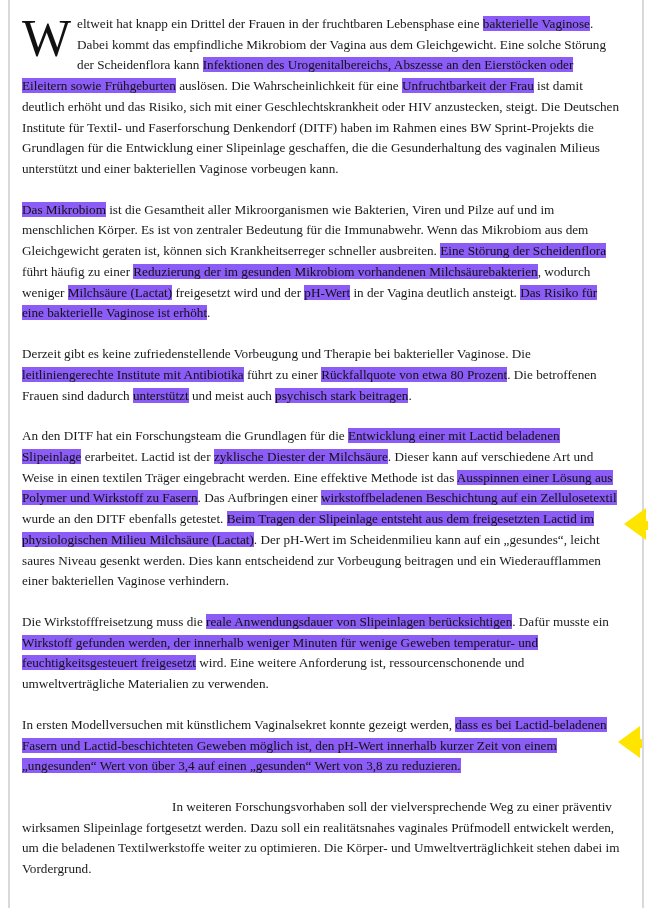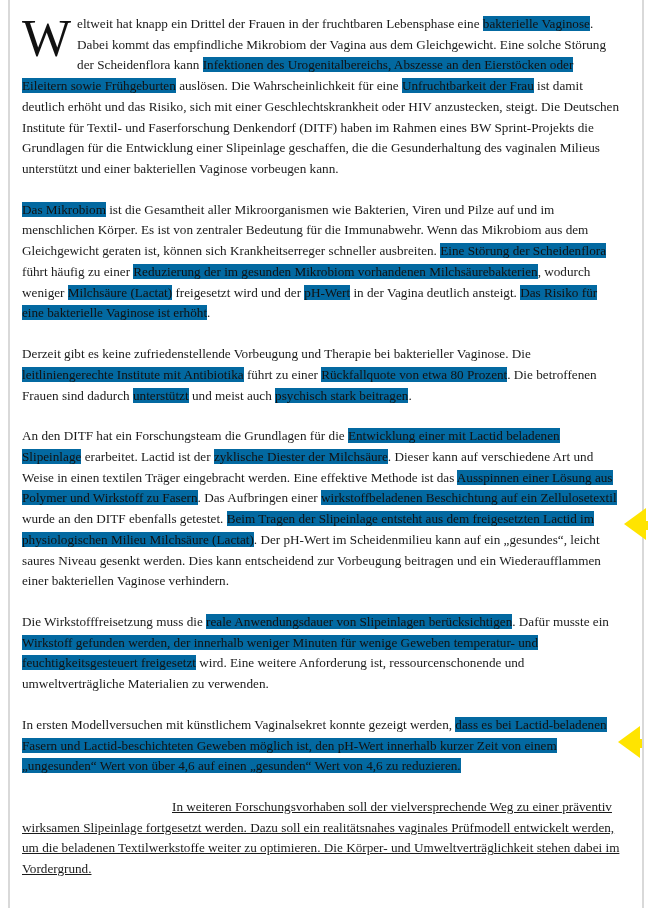--- a/index.html
+++ b/index.html
@@ -37,32 +37,32 @@
     width: 2px;
     height: 908px;
     background: #d9d9d9;
   }
   p {
     margin: 0 0 20px 0;
     font-size: 13.2px;
     line-height: 1.57;
     text-align: left;
   }
-  p.last { margin-bottom: 0; text-decoration: underline; }
+  p.last { margin-bottom: 0; }
   .dropcap {
     float: left;
     font-family: "Liberation Serif", serif;
     font-size: 52px;
     line-height: 0.82;
     padding: 4px 6px 0 0;
     font-weight: 400;
     color: #111;
   }
   mark {
-    background: #0369a1;
+    background: #8b5cf6;
     color: #111;
     padding: 0;
   }
   .indent-first {
     text-indent: 150px;
   }
   
   .arrow {
     position: absolute;
     width: 0;
@@ -89,21 +89,21 @@
 <div class="page">
   <div class="rule-left"></div>
   <div class="rule-right"></div>
 
   <div id="body-text">
       <p><span class="dropcap">W</span>eltweit hat knapp ein Drittel der Frauen in der fruchtbaren Lebensphase eine <mark>bakterielle Vaginose</mark>. Dabei kommt das empfindliche Mikrobiom der Vagina aus dem Gleichgewicht. Eine solche Störung der Scheidenflora kann <mark>Infektionen des Urogenitalbereichs, Abszesse an den Eierstöcken oder Eileitern sowie Frühgeburten</mark> auslösen. Die Wahrscheinlichkeit für eine <mark>Unfruchtbarkeit der Frau</mark> ist damit deutlich erhöht und das Risiko, sich mit einer Geschlechtskrankheit oder HIV anzustecken, steigt. Die Deutschen Institute für Textil- und Faserforschung Denkendorf (DITF) haben im Rahmen eines BW Sprint-Projekts die Grundlagen für die Entwicklung einer Slipeinlage geschaffen, die die Gesunderhaltung des vaginalen Milieus unterstützt und einer bakteriellen Vaginose vorbeugen kann.</p>
       <p><mark>Das Mikrobiom</mark> ist die Gesamtheit aller Mikroorganismen wie Bakterien, Viren und Pilze auf und im menschlichen Körper. Es ist von zentraler Bedeutung für die Immunabwehr. Wenn das Mikrobiom aus dem Gleichgewicht geraten ist, können sich Krankheitserreger schneller ausbreiten. <mark>Eine Störung der Scheidenflora</mark> führt häufig zu einer <mark>Reduzierung der im gesunden Mikrobiom vorhandenen Milchsäurebakterien</mark>, wodurch weniger <mark>Milchsäure (Lactat)</mark> freigesetzt wird und der <mark>pH-Wert</mark> in der Vagina deutlich ansteigt. <mark>Das Risiko für eine bakterielle Vaginose ist erhöht</mark>.</p>
       <p>Derzeit gibt es keine zufriedenstellende Vorbeugung und Therapie bei bakterieller Vaginose. Die <mark>leitliniengerechte Institute mit Antibiotika</mark> führt zu einer <mark>Rückfallquote von etwa 80 Prozent</mark>. Die betroffenen Frauen sind dadurch <mark>unterstützt</mark> und meist auch <mark>psychisch stark beitragen</mark>.</p>
       <p>An den DITF hat ein Forschungsteam die Grundlagen für die <mark>Entwicklung einer mit Lactid beladenen Slipeinlage</mark> erarbeitet. Lactid ist der <mark>zyklische Diester der Milchsäure</mark>. Dieser kann auf verschiedene Art und Weise in einen textilen Träger eingebracht werden. Eine effektive Methode ist das <mark>Ausspinnen einer Lösung aus Polymer und Wirkstoff zu Fasern</mark>. Das Aufbringen einer <mark>wirkstoffbeladenen Beschichtung auf ein Zellulosetextil</mark> wurde an den DITF ebenfalls getestet. <mark>Beim Tragen der Slipeinlage entsteht aus dem freigesetzten Lactid im physiologischen Milieu Milchsäure (Lactat)</mark>. Der pH-Wert im Scheidenmilieu kann auf ein „gesundes“, leicht saures Niveau gesenkt werden. Dies kann entscheidend zur Vorbeugung beitragen und ein Wiederaufflammen einer bakteriellen Vaginose verhindern.</p>
       <p>Die Wirkstofffreisetzung muss die <mark>reale Anwendungsdauer von Slipeinlagen berücksichtigen</mark>. Dafür musste ein <mark>Wirkstoff gefunden werden, der innerhalb weniger Minuten für wenige Geweben temperatur- und feuchtigkeitsgesteuert freigesetzt</mark> wird. Eine weitere Anforderung ist, ressourcenschonende und umweltverträgliche Materialien zu verwenden.</p>
-      <p>In ersten Modellversuchen mit künstlichem Vaginalsekret konnte gezeigt werden, <mark>dass es bei Lactid-beladenen Fasern und Lactid-beschichteten Geweben</mark><mark> möglich ist, den pH-Wert innerhalb kurzer Zeit von einem „ungesunden“ Wert von über 4,6 auf einen „gesunden“ Wert von 4,6 zu reduzieren.</mark></p>
+      <p>In ersten Modellversuchen mit künstlichem Vaginalsekret konnte gezeigt werden, <mark>dass es bei Lactid-beladenen Fasern und Lactid-beschichteten Geweben</mark><mark> möglich ist, den pH-Wert innerhalb kurzer Zeit von einem „ungesunden“ Wert von über 3,4 auf einen „gesunden“ Wert von 3,8 zu reduzieren.</mark></p>
       <p class="indent-first last">In weiteren Forschungsvorhaben soll der vielversprechende Weg zu einer präventiv wirksamen Slipeinlage fortgesetzt werden. Dazu soll ein realitätsnahes vaginales Prüfmodell entwickelt werden, um die beladenen Textilwerkstoffe weiter zu optimieren. Die Körper- und Umweltverträglichkeit stehen dabei im Vordergrund.</p>
     </div>
 
   <div class="arrow arrow1"></div>
   <div class="arrow-tail tail1"></div>
   <div class="arrow arrow2"></div>
   <div class="arrow-tail tail2"></div>
 </div>
 
 </body></html>

